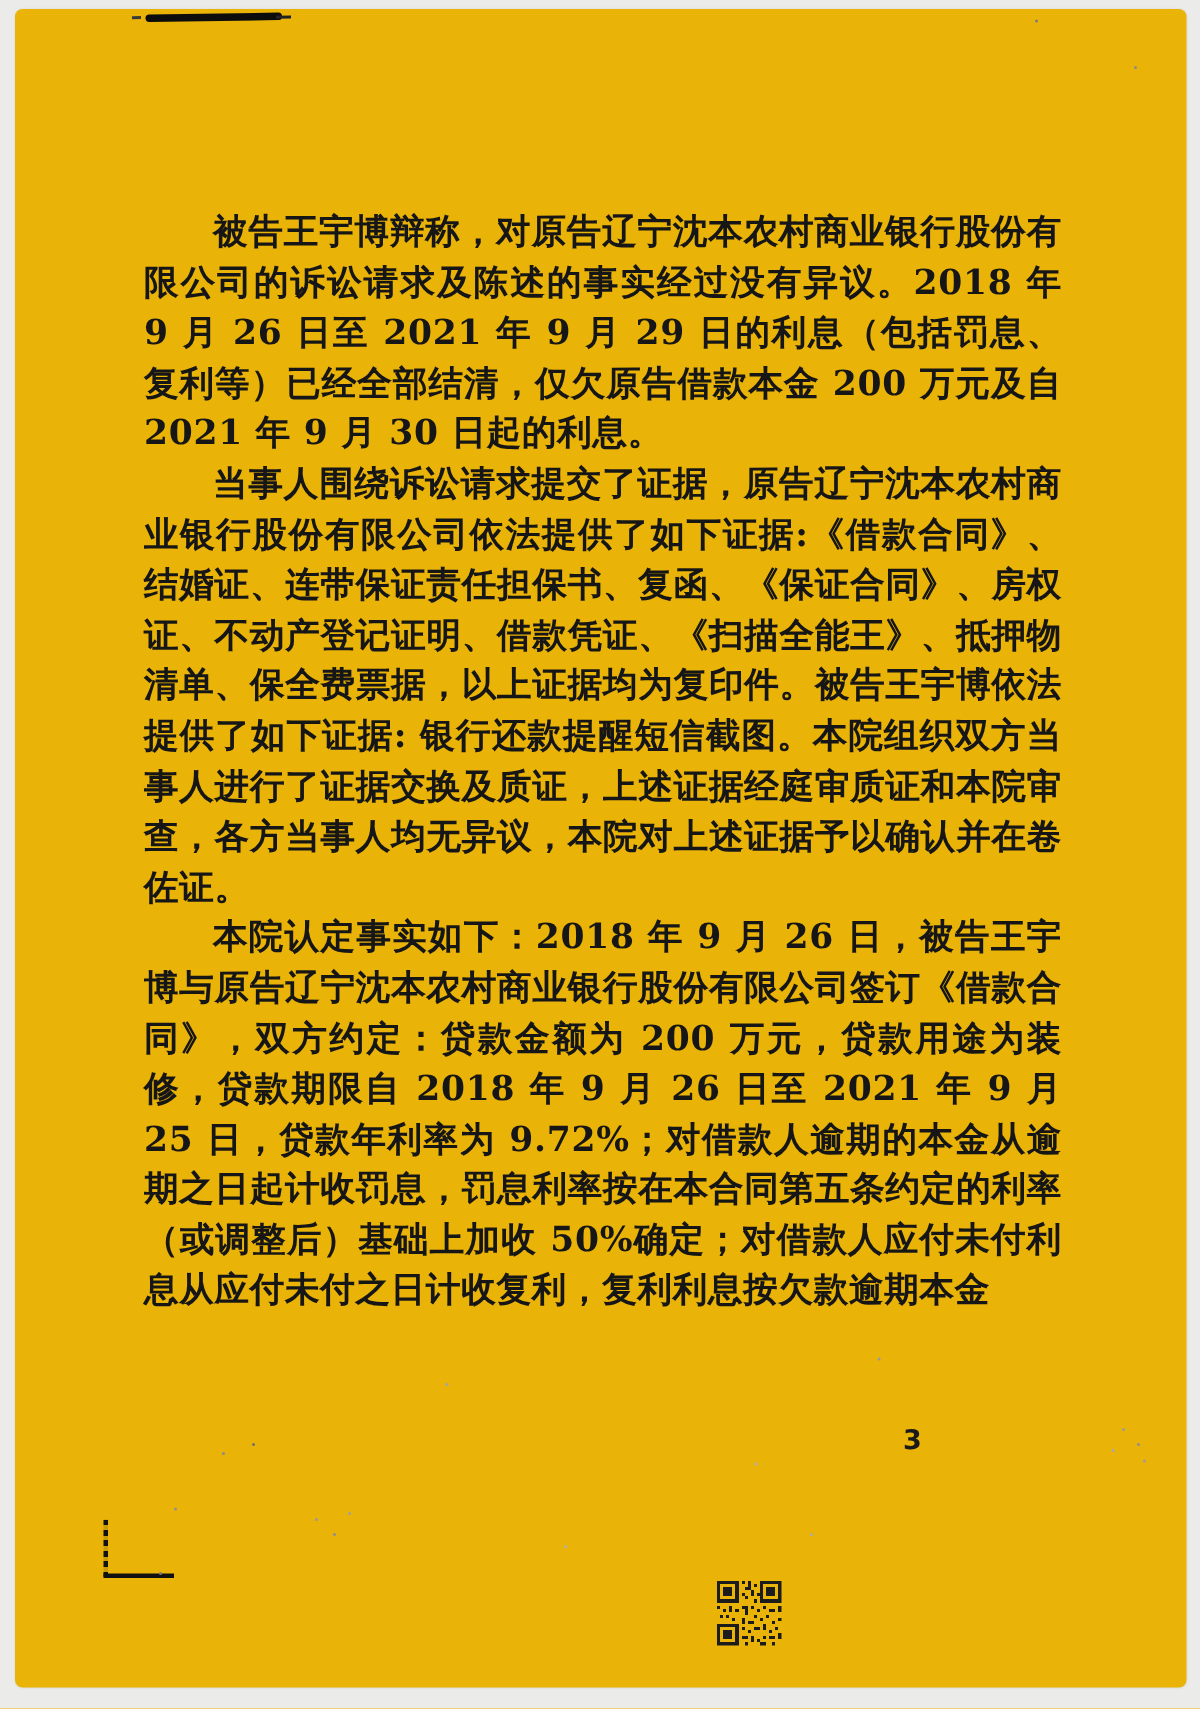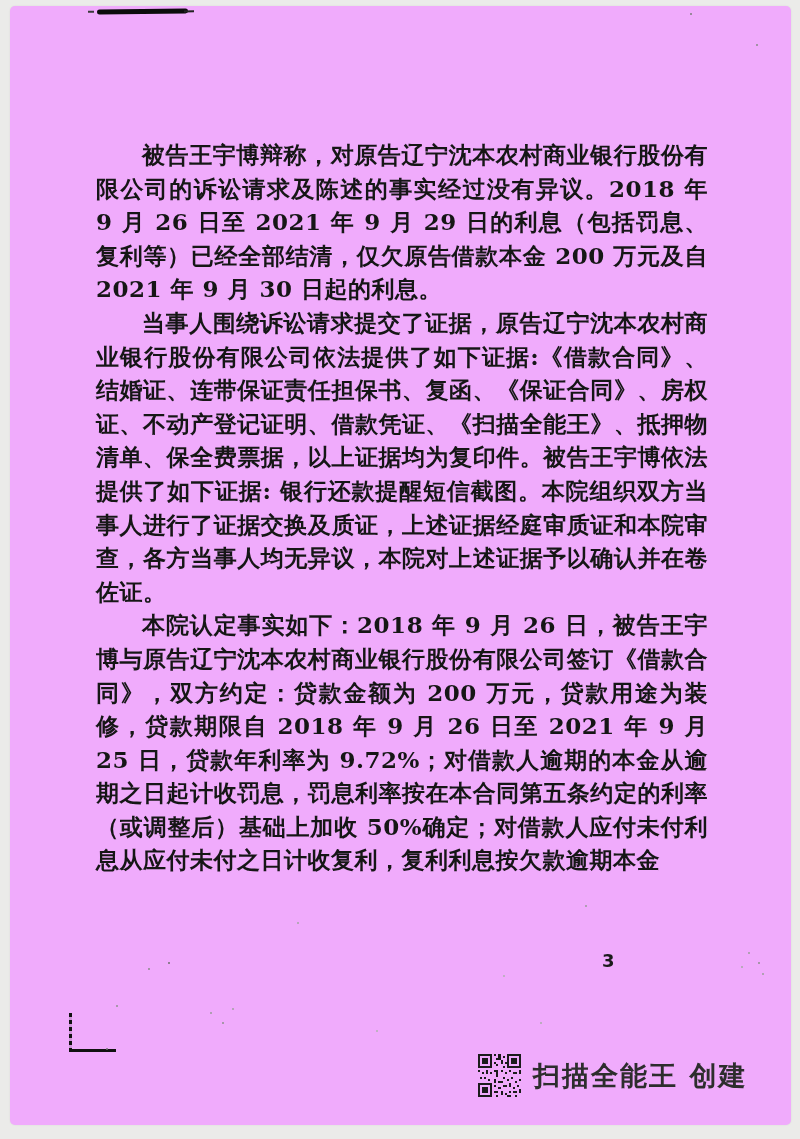--- a/index.html
+++ b/index.html
@@ -7,21 +7,21 @@
     width:800px;height:1139px;
     background:#ebebe9;
     position:relative;
     font-family:"DejaVu Serif", serif;
     overflow:hidden;
   }
   .page{
     position:absolute;
     left:10px;top:6px;
     width:781px;height:1119px;
-    background:#f0abfc;
+    background:#eab308;
     border-radius:5px;
     box-shadow:0 0 2px rgba(0,0,0,0.08);
   }
   
   .streak{
     position:absolute;
     left:87px;top:3px;
     width:91px;height:5px;
     background:#0c0c0c;
     border-radius:3px;
@@ -154,18 +154,17 @@
       <g fill="#1c1c1c">
         <path fill-rule="evenodd" d="M0 0h7v7H0zM1 1v5h5V1z"></path>
         <rect x="2" y="2" width="3" height="3"></rect>
         <path fill-rule="evenodd" d="M14 0h7v7h-7zM15 1v5h5V1z"></path>
         <rect x="16" y="2" width="3" height="3"></rect>
         <path fill-rule="evenodd" d="M0 14h7v7H0zM1 15v5h5v-5z"></path>
         <rect x="2" y="16" width="3" height="3"></rect>
         <path d="M8 0h1v1H8zM10 0h1v2h-1zM12 1h1v1h-1zM9 2h2v1H9zM8 4h1v1H8zM11 3h1v2h-1zM13 4h1v1h-1zM9 5h1v1H9zM12 6h1v1h-1zM0 8h1v1H0zM2 9h1v1H2zM4 8h1v2H4zM6 9h1v1H6zM8 8h2v1H8zM9 9h1v2H9zM11 8h1v1h-1zM13 9h1v1h-1zM15 8h1v1h-1zM17 9h2v1h-2zM20 8h1v2h-1zM1 11h1v1H1zM3 11h1v1H3zM5 12h1v1H5zM16 11h1v1h-1zM8 12h1v2H8zM10 13h2v1h-2zM12 11h1v1h-1zM14 12h1v1h-1zM18 13h1v1h-1zM20 12h1v1h-1zM8 15h1v1H8zM10 16h1v1h-1zM12 15h2v1h-2zM15 14h1v2h-1zM17 16h1v1h-1zM19 15h1v1h-1zM8 18h2v1H8zM11 18h1v2h-1zM13 19h1v1h-1zM15 18h1v1h-1zM17 18h2v1h-2zM20 17h1v2h-1zM9 20h1v1H9zM14 20h2v1h-2zM18 20h1v1h-1z"></path>
       </g>
     </svg>
-    <span class="footer-text">扫描全能王 创建</span>
   </div>
 
   <div class="noise"></div>
 
 </div>
 
 </body></html>

